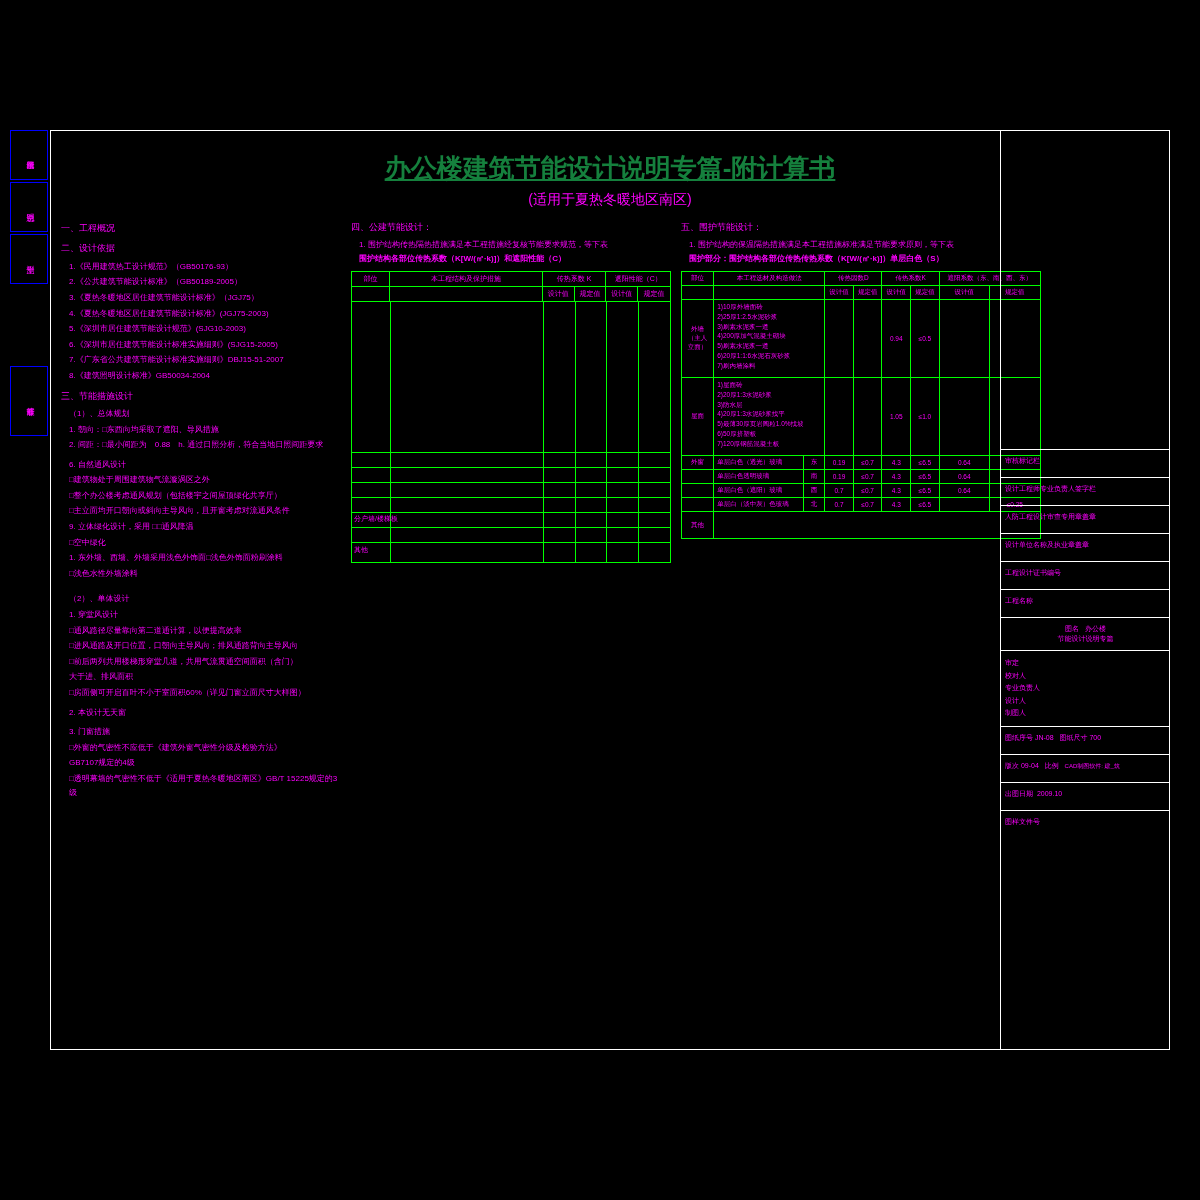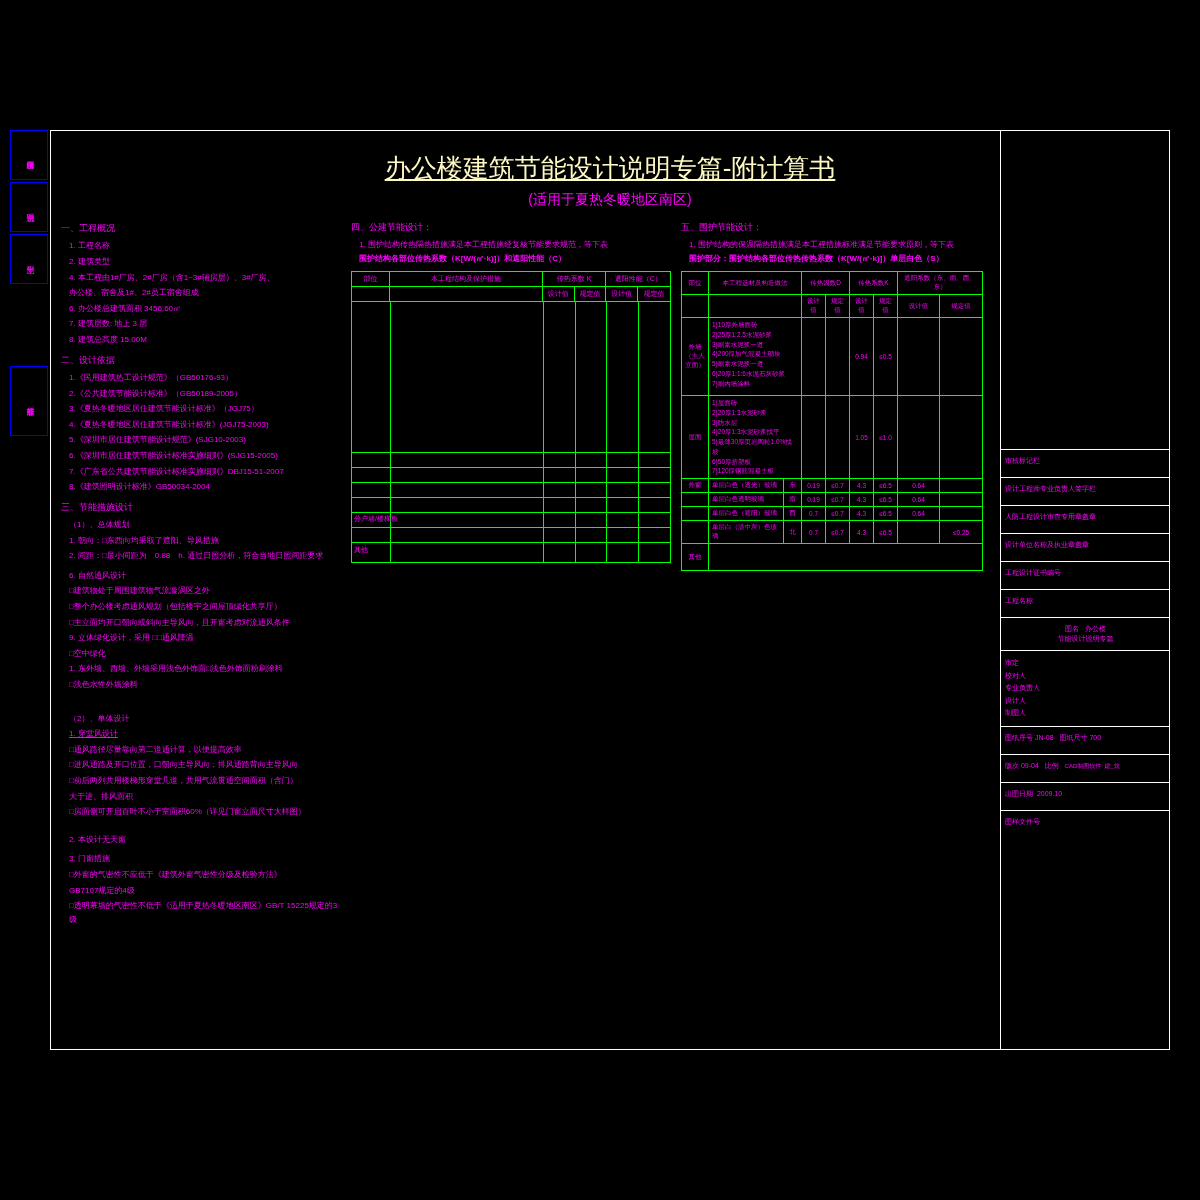--- a/index.html
+++ b/index.html
@@ -34,23 +34,23 @@
   font-size: 8px;
   writing-mode: vertical-rl;
   text-align: center;
   padding: 4px 2px;
   min-height: 50px;
   display: flex;
   align-items: center;
   justify-content: center;
 }
 .title-main {
-  color: #fef9c3;
+  color: #15803d;
   font-size: 26px;
-  font-weight: normal;
+  font-weight: bold;
   text-align: center;
   position: absolute;
   top: 20px;
   left: 0;
   right: 0;
   text-decoration: underline;
 }
 .subtitle {
   color: #f0f;
   font-size: 14px;
@@ -79,21 +79,21 @@
 .col-mid {
   position: absolute;
   left: 290px;
   top: 0;
   width: 320px;
 }
 .col-right {
   position: absolute;
   left: 620px;
   top: 0;
-  width: 302px;
+  width: 360px;
 }
 .section-head {
   color: #f0f;
   font-size: 9px;
   margin-bottom: 4px;
 }
 .body-text {
   color: #f0f;
   font-size: 8px;
   line-height: 1.7;
@@ -193,30 +193,20 @@
 
 <div class="canvas">
 
   <div class="title-main">办公楼建筑节能设计说明专篇-附计算书</div>
   <div class="subtitle">(适用于夏热冬暖地区南区)</div>
 
   <div class="content-area">
 
     <div class="col-left">
       <div class="section-head">一、工程概况</div>
-      <div class="body-text">
-        <div>1. 工程名称</div>
-        <div>2. 建筑类型</div>
-        <div></div>
-        <div>4. 本工程由1#厂房、2#厂房（含1~3#辅房层）、3#厂房、</div>
-        <div>   办公楼、宿舍及1#、2#员工宿舍组成</div>
-        <div>6. 办公楼总建筑面积 3456.60㎡</div>
-        <div>7. 建筑层数: 地上 3 层</div>
-        <div>8. 建筑总高度 15.00M</div>
-      </div>
 
       <div class="section-head" style="margin-top:6px;">二、设计依据</div>
       <div class="body-text">
         <div>1.《民用建筑热工设计规范》（GB50176-93）</div>
         <div>2.《公共建筑节能设计标准》（GB50189-2005）</div>
         <div>3.《夏热冬暖地区居住建筑节能设计标准》（JGJ75）</div>
         <div>4.《夏热冬暖地区居住建筑节能设计标准》(JGJ75-2003)</div>
         <div>5.《深圳市居住建筑节能设计规范》(SJG10-2003)</div>
         <div>6.《深圳市居住建筑节能设计标准实施细则》(SJG15-2005)</div>
         <div>7.《广东省公共建筑节能设计标准实施细则》DBJ15-51-2007</div>
@@ -230,28 +220,28 @@
         <div>2. 间距：□最小间距为　0.88　h. 通过日照分析，符合当地日照间距要求</div>
         <div style="margin-top:6px;">6. 自然通风设计</div>
         <div>  □建筑物处于周围建筑物气流漩涡区之外</div>
         <div>  □整个办公楼考虑通风规划（包括楼宇之间屋顶绿化共享厅）</div>
         <div>  □主立面均开口朝向或斜向主导风向，且开窗考虑对流通风条件</div>
         <div>9. 立体绿化设计，采用 □□通风降温</div>
         <div>                        □空中绿化</div>
         <div>1. 东外墙、西墙、外墙采用浅色外饰面□浅色外饰面粉刷涂料</div>
         <div>                                      □浅色水性外墙涂料</div>
 
-        <div style="margin-top:20px;">（2）、单体设计</div>
-        <div style="margin-top:0;text-decoration:underline;">1. 穿堂风设计</div>
+        <div style="margin-top:12px;">（2）、单体设计</div>
+        <div style="margin-top:0;">1. 穿堂风设计</div>
         <div>  □通风路径尽量靠向第二道通计算，以便提高效率</div>
         <div>  □进风通路及开口位置，口朝向主导风向；排风通路背向主导风向</div>
         <div>  □前后两列共用楼梯形穿堂几道，共用气流贯通空间面积（含门）</div>
         <div>    大于进、排风面积</div>
         <div>  □房面侧可开启百叶不小于室面积60%（详见门窗立面尺寸大样图）</div>
-        <div style="margin-top:14px;">2. 本设计无天窗</div>
+        <div style="margin-top:6px;">2. 本设计无天窗</div>
         <div style="margin-top:6px;">3. 门窗措施</div>
         <div>  □外窗的气密性不应低于《建筑外窗气密性分级及检验方法》</div>
         <div>   GB7107规定的4级</div>
         <div>  □透明幕墙的气密性不低于《适用于夏热冬暖地区南区》GB/T 15225规定的3级</div>
       </div>
     </div>
 
     <div class="col-mid">
       <div class="section-head">四、公建节能设计：</div>
       <div class="body-text">1. 围护结构传热隔热措施满足本工程措施经复核节能要求规范，等下表</div>

